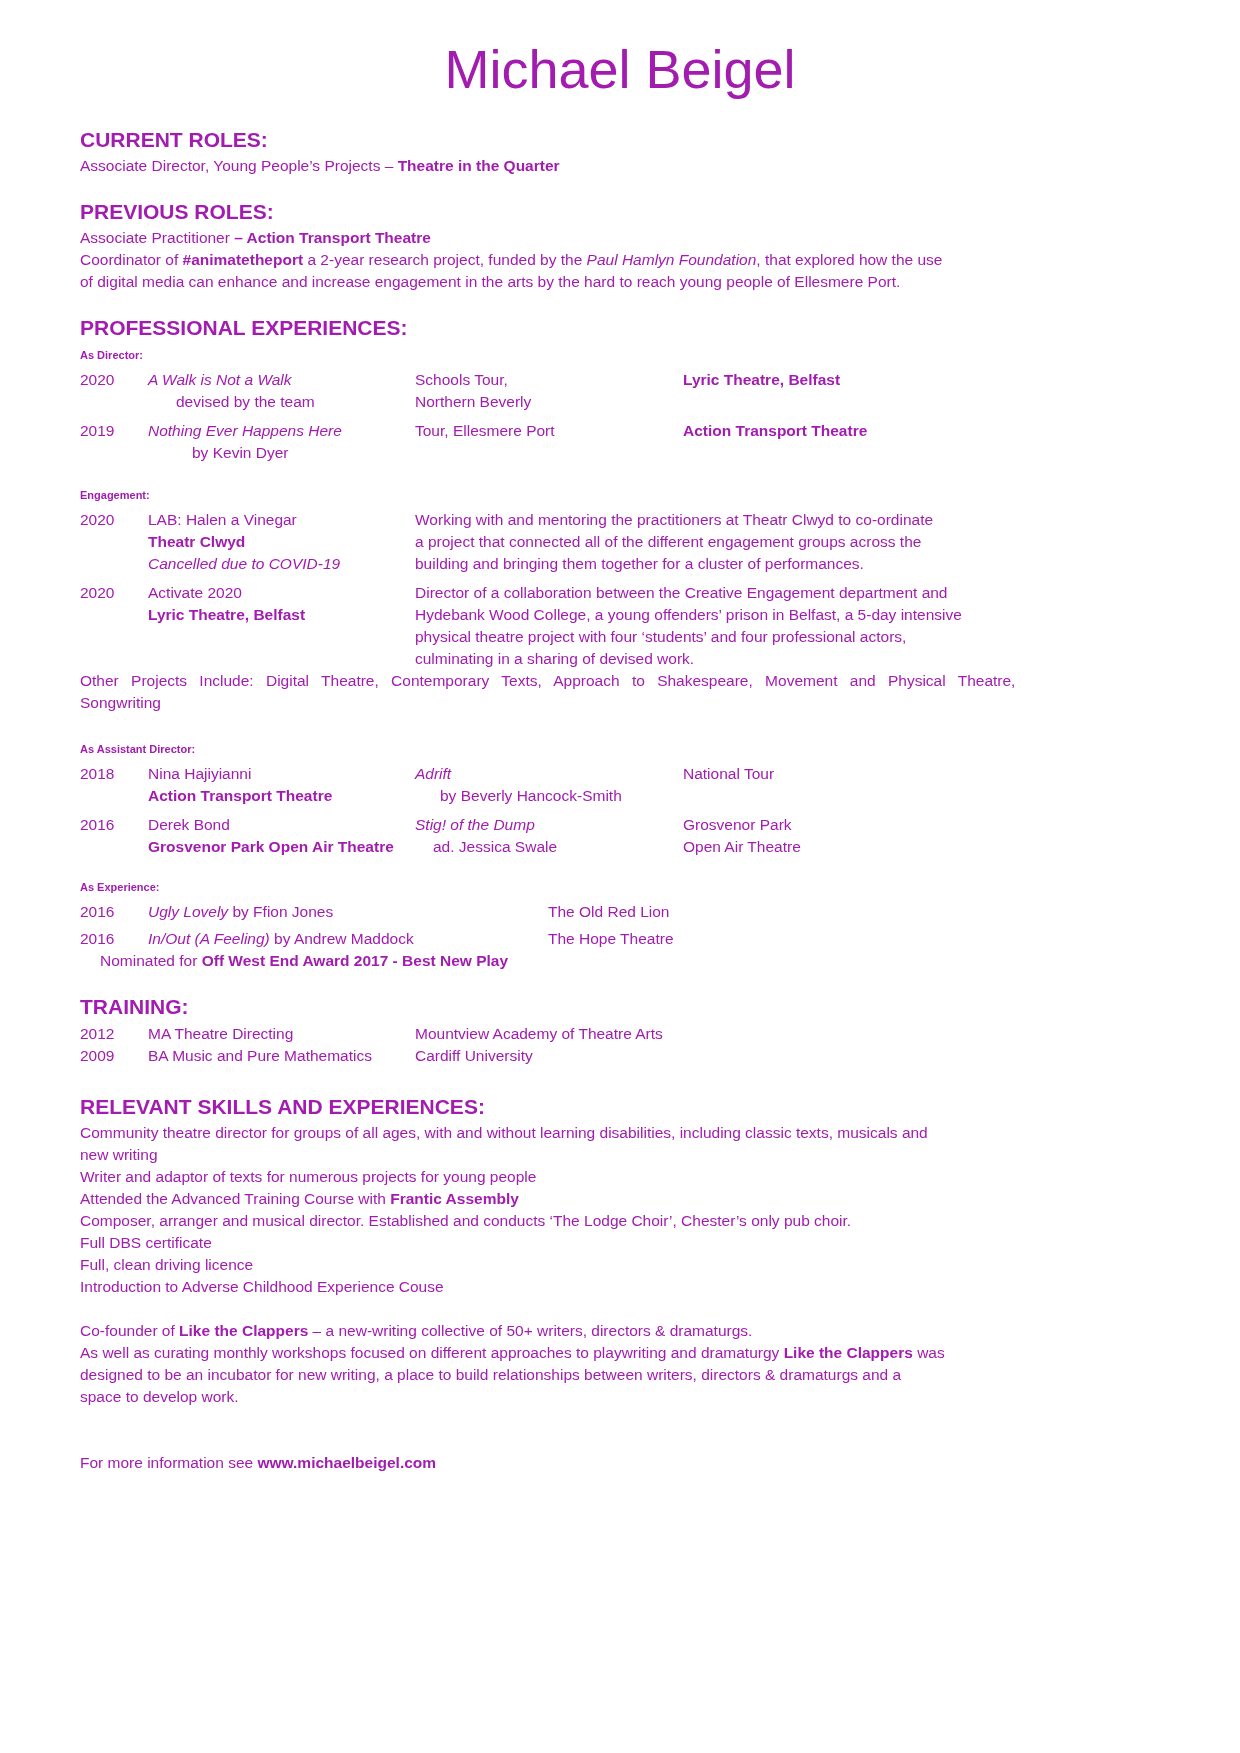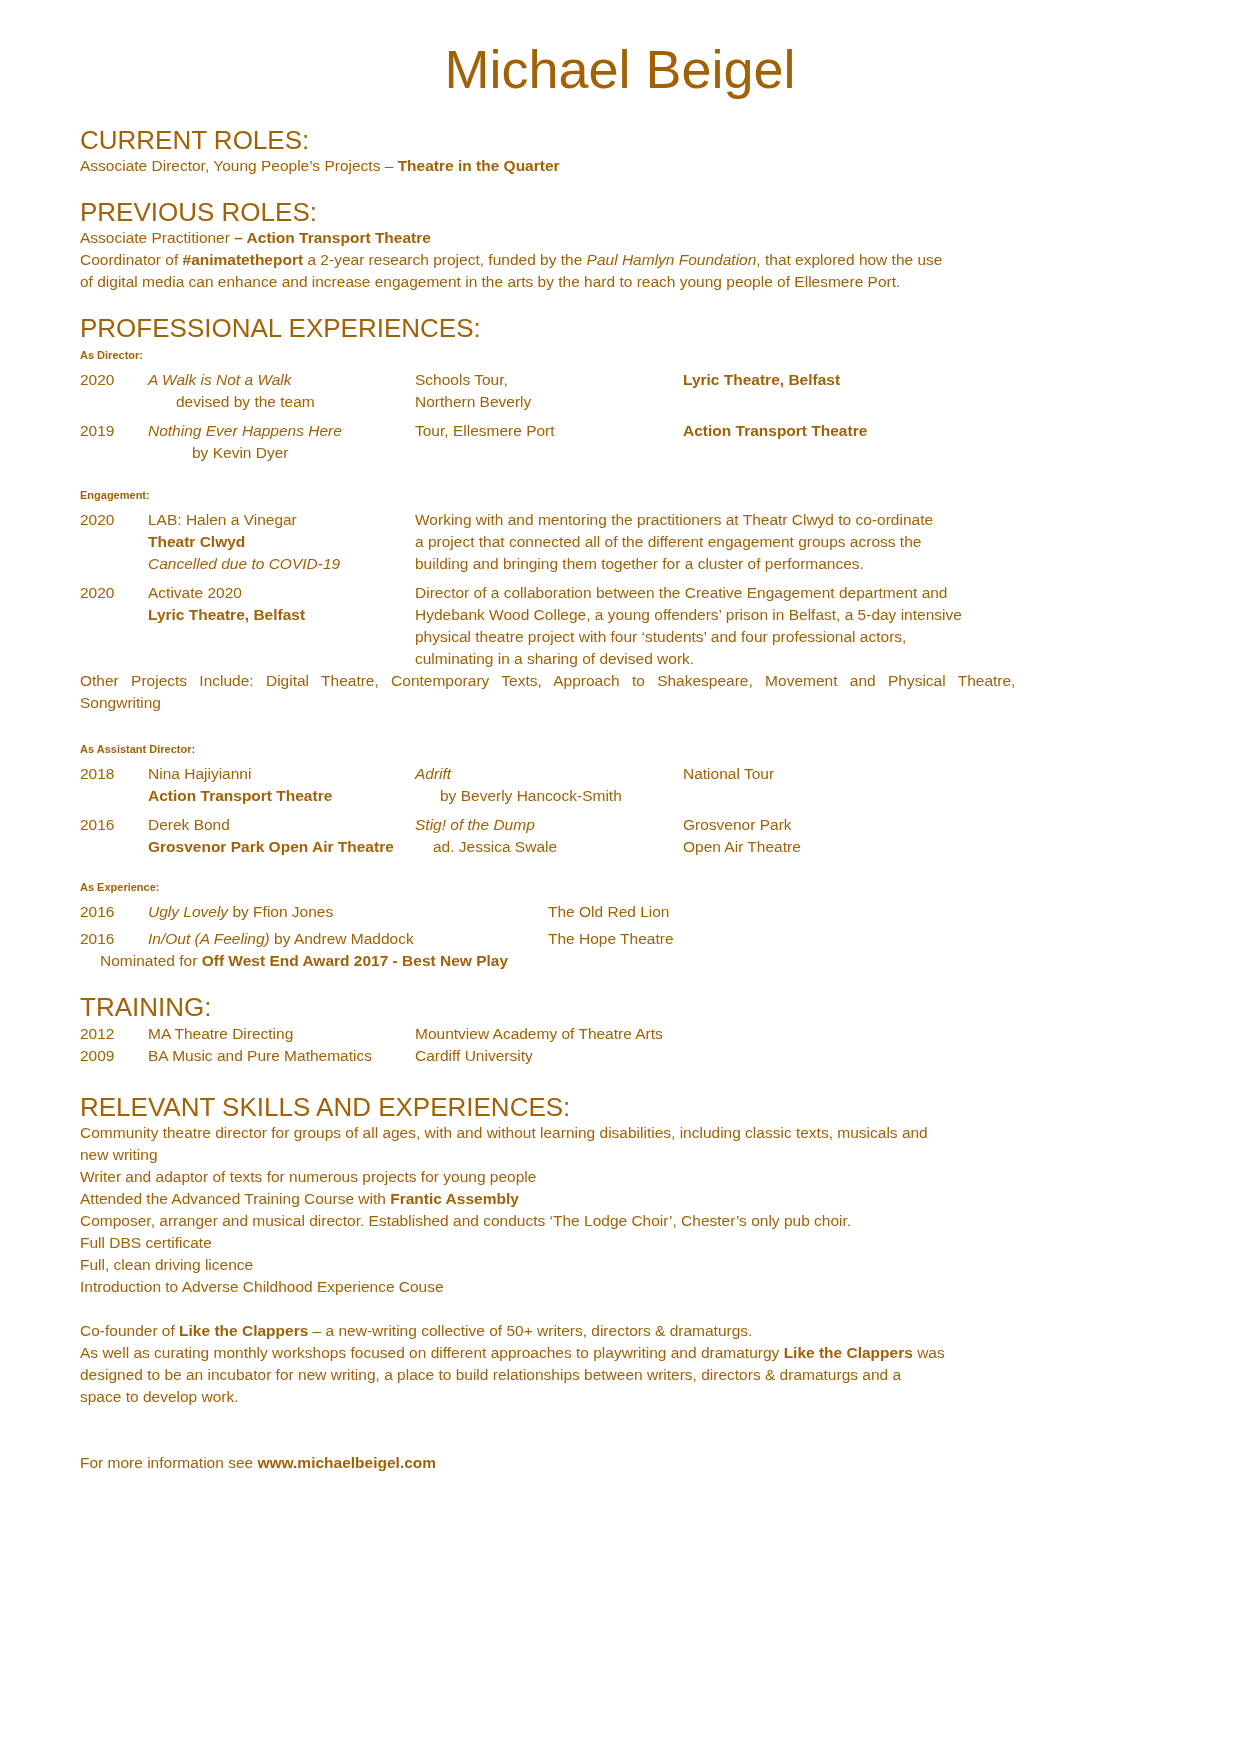--- a/index.html
+++ b/index.html
@@ -4,27 +4,27 @@
 <style>
   html,body { margin:0; padding:0; background:#e8e8e8; }
   .page {
     position:relative;
     width:1240px;
     min-height:1753px;
     margin:0 auto;
     background:#ffffff;
     box-sizing:border-box;
     padding:30px 80px 40px 80px;
-    color:#a16207;
+    color:#a21caf;
     font-family:"Liberation Sans","DejaVu Sans",sans-serif;
     font-size:15.5px;
     line-height:22px;
   }
   h1 { margin:8px 0 26px 0; text-align:center; font-weight:400; font-size:54px; line-height:62px; }
-  h2 { margin:21px 0 1px 0; font-size:26px; line-height:28px; font-weight:400; }
+  h2 { margin:21px 0 1px 0; font-size:21px; line-height:28px; font-weight:700; }
   h3 { margin:2px 0 0 0; font-size:11px; line-height:23px; font-weight:700; }
   p { margin:0; }
   b { font-weight:700; }
   i { font-style:italic; }
   .preline { white-space:pre-line; }
   .grid4 { display:grid; grid-template-columns:68px 267px 268px 1fr; }
   .grid3 { display:grid; grid-template-columns:68px 267px 1fr; }
   .gridD { display:grid; grid-template-columns:68px 400px 1fr; }
   .mt2 { margin-top:2px; }
   .mt5 { margin-top:5px; }

